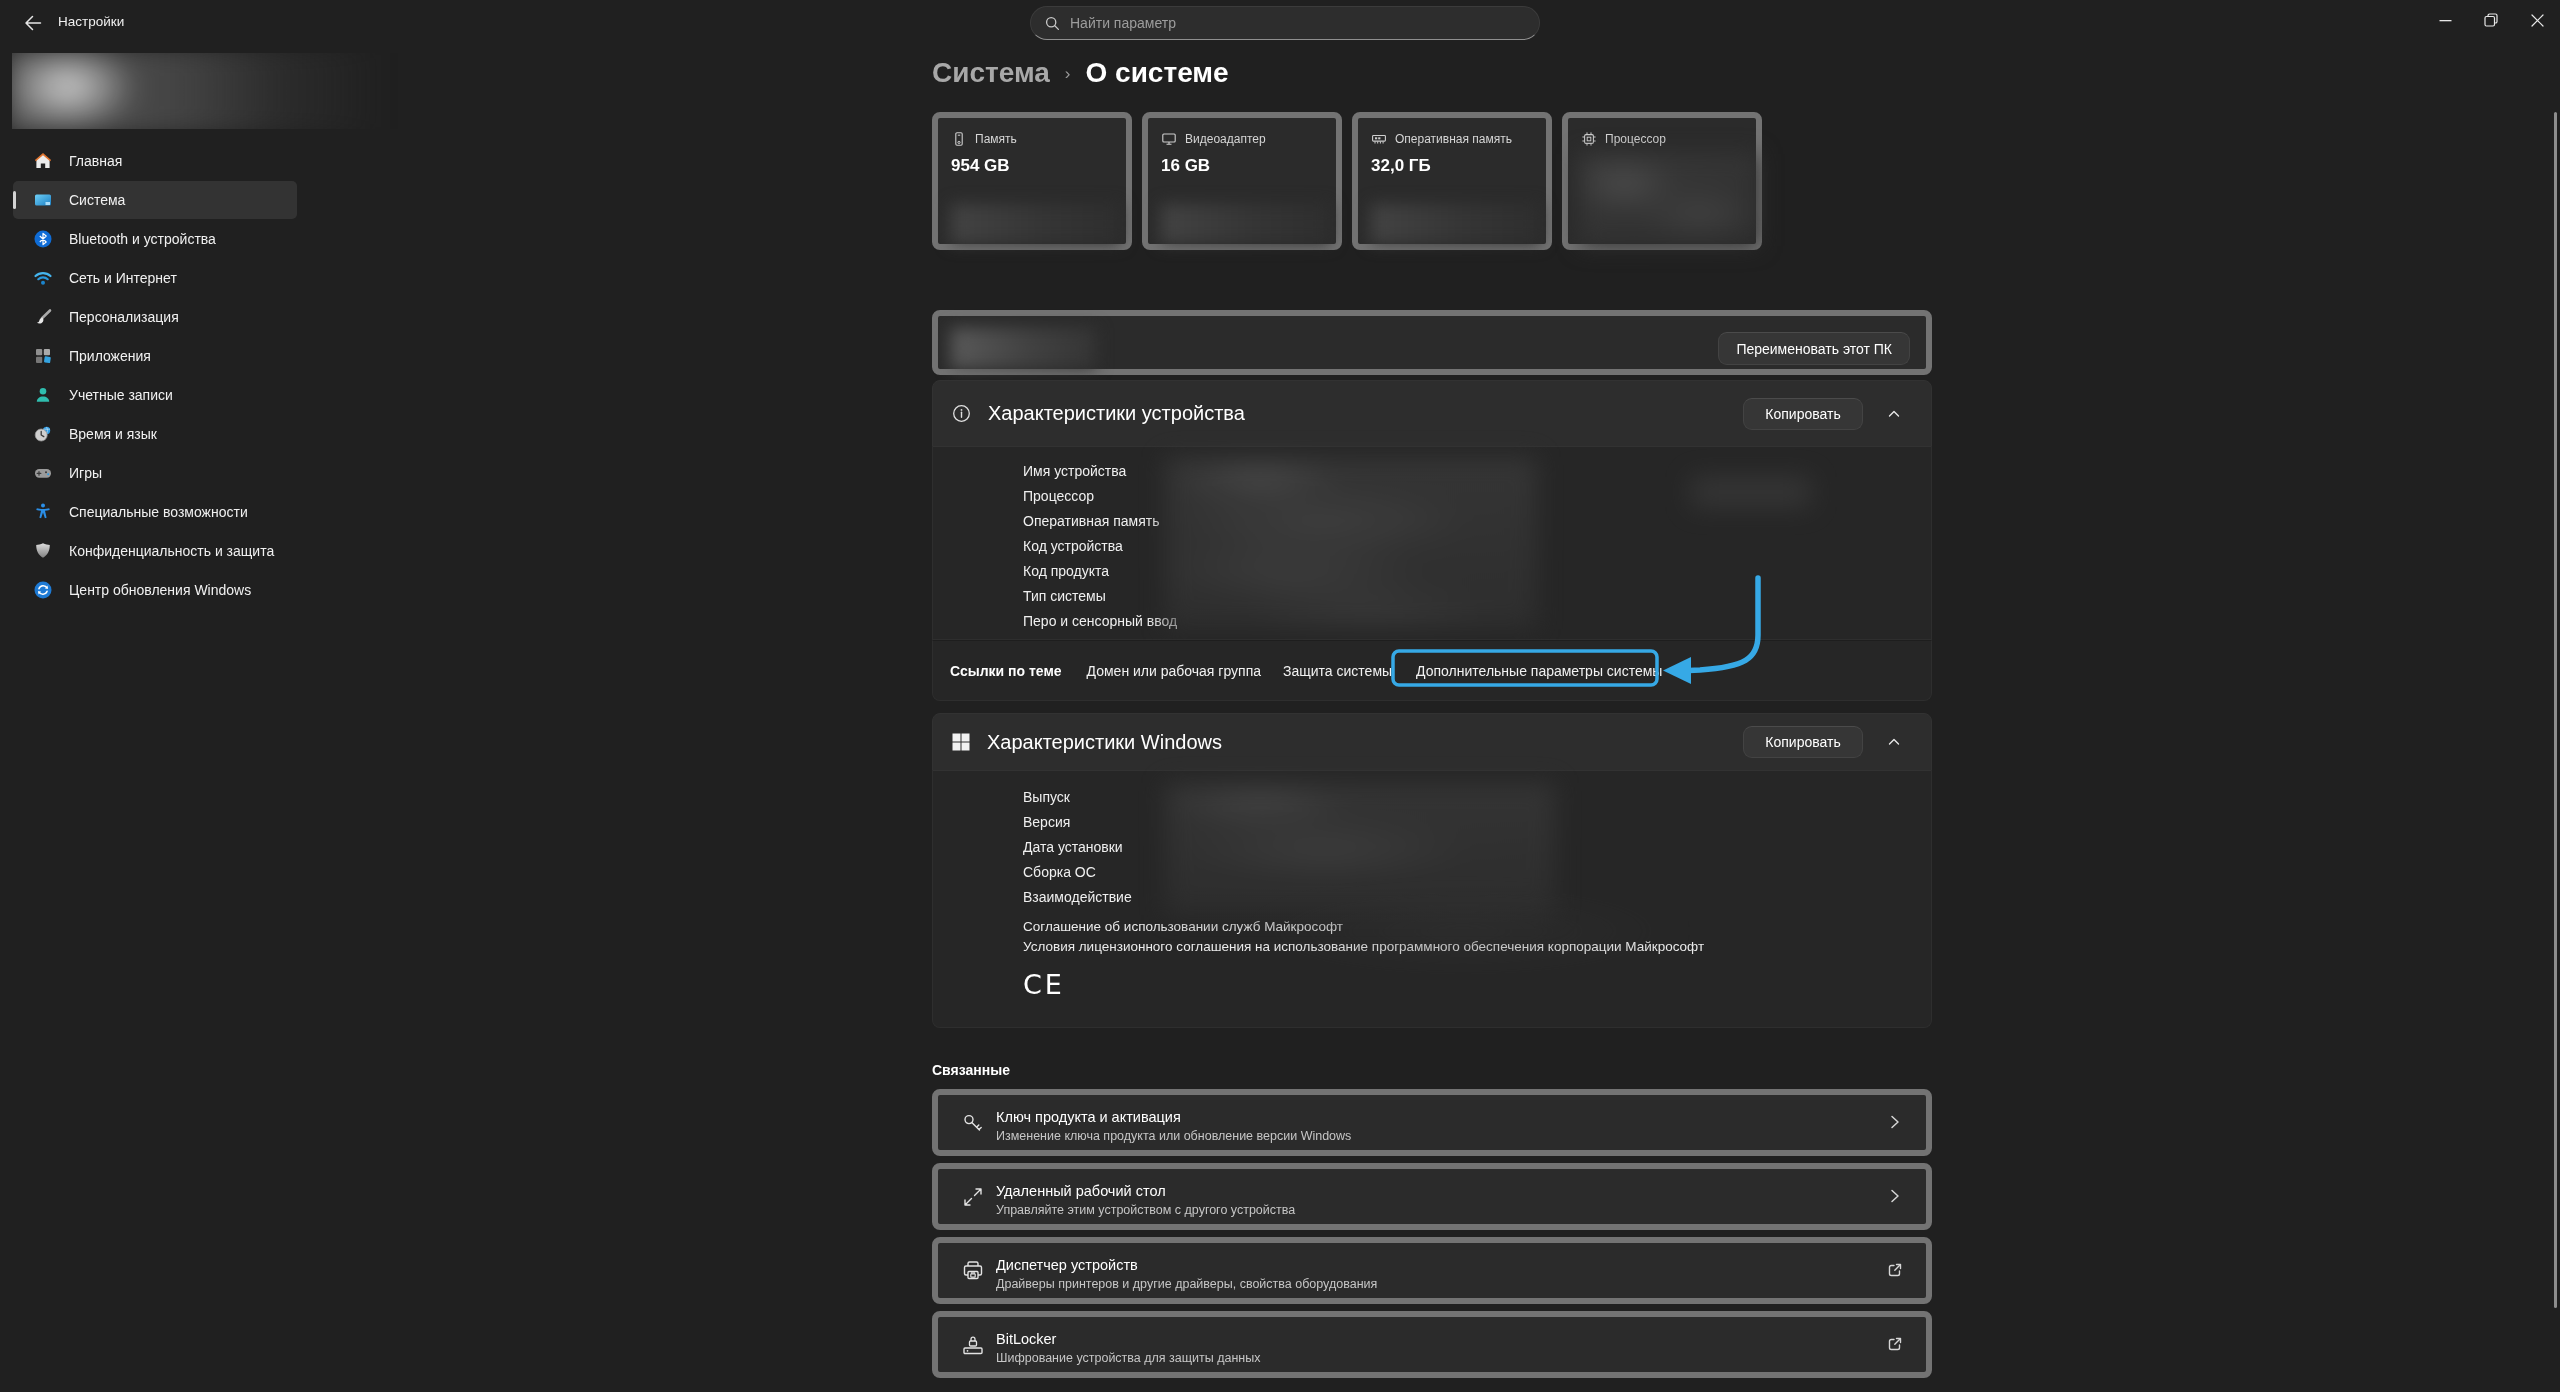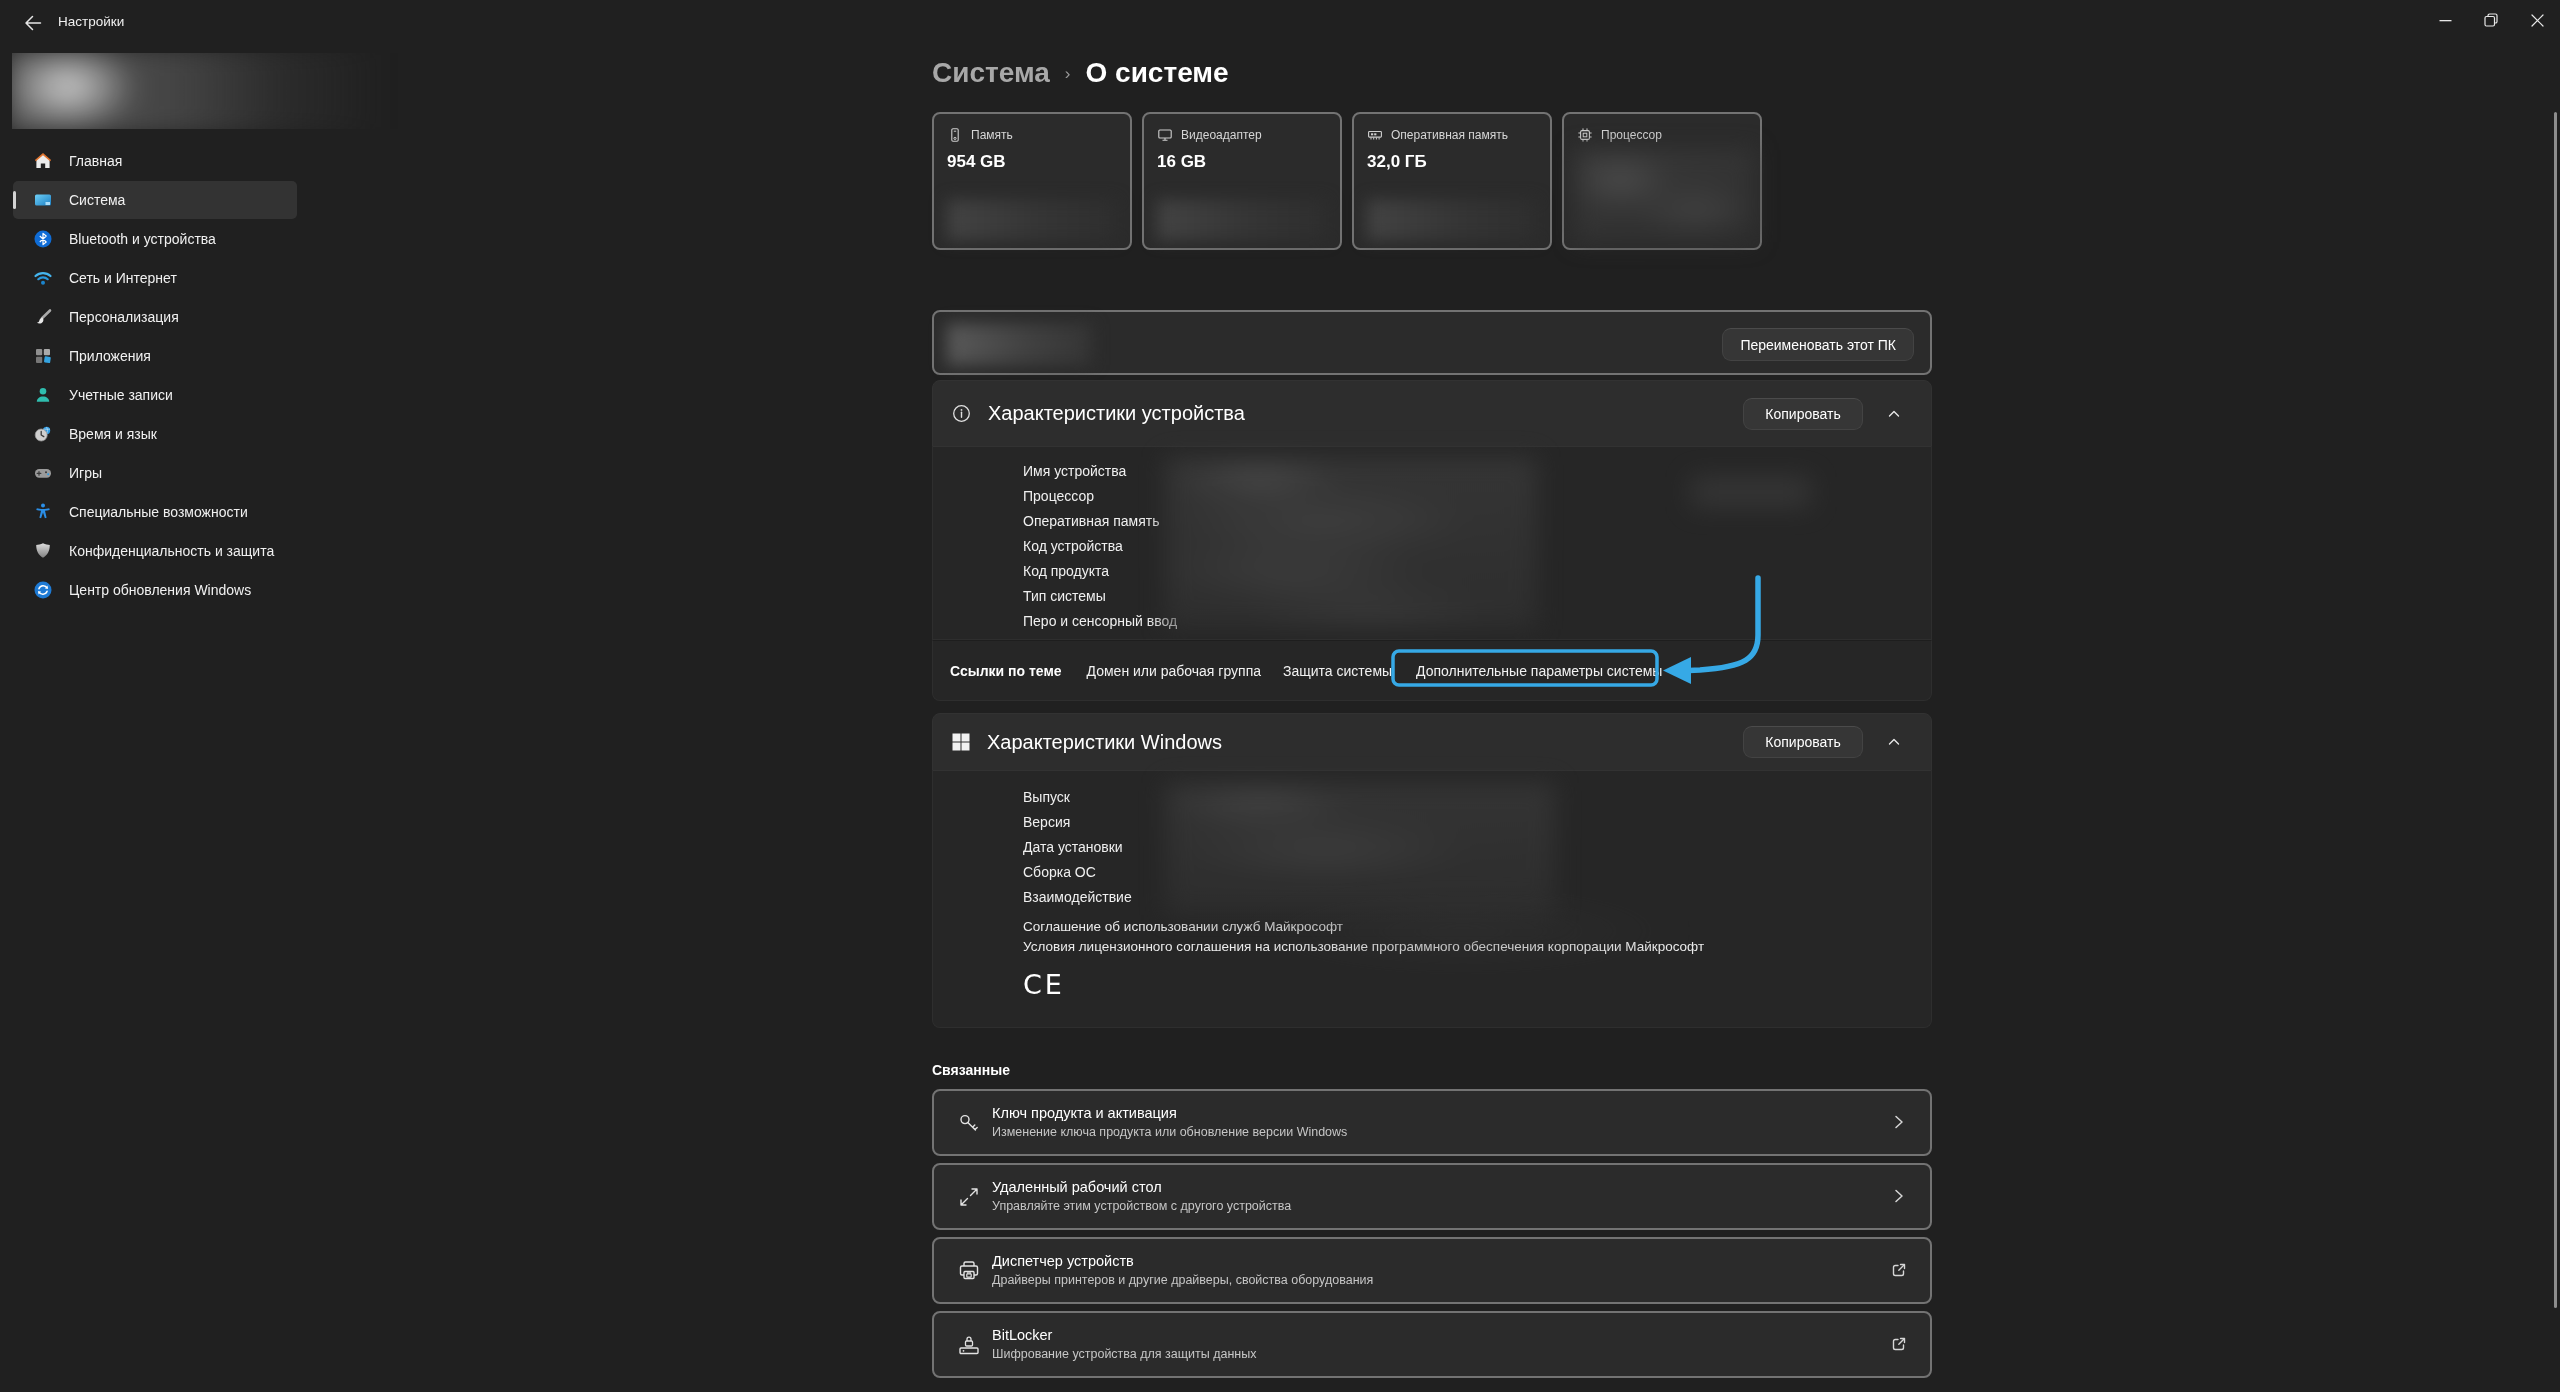--- a/index.html
+++ b/index.html
@@ -40,21 +40,21 @@
   .nav-indicator { position:absolute; left:0; top:10px; width:3px; height:18px; border-radius:2px; background:#d4d4d4; }
   .nav-ico { width:20px; height:20px; flex:0 0 20px; display:flex; }
 
   
   .main { position:absolute; left:932px; top:45px; width:1000px; height:1347px; }
   .breadcrumb { position:absolute; left:0; top:12px; display:flex; align-items:center; font-size:28px; font-weight:600; }
   .bc-parent { color:#a8a8a8; cursor:pointer; }
   .bc-sep { color:#9a9a9a; font-size:17px; font-weight:400; margin:2px 15px 0; }
   .bc-current { color:#ffffff; }
 
-  .card { background:#2b2b2b; border:2px solid #737373; border-radius:8px; }
+  .card { background:#2b2b2b; border:6px solid #737373; border-radius:8px; }
 
   
   .sum-card { position:absolute; top:67px; width:200px; height:138px; }
   .sum-head { display:flex; align-items:center; gap:8px; padding:13px 0 0 13px; }
   .sum-label { font-size:12px; color:#d6d6d6; }
   .sum-value { position:absolute; left:13px; top:38px; font-size:17px; font-weight:700; }
   .sum-blur { position:absolute; left:13px; top:86px; width:170px; height:40px; filter:blur(8px);
     background:linear-gradient(90deg,#434343,#353535 55%,#2e2e2e); }
   .cpu-blur { position:absolute; left:12px; top:36px; width:178px; height:92px; filter:blur(11px);
     background:
@@ -128,20 +128,27 @@
 <body>
 
 <div class="titlebar">
   <div class="back-btn">
     <svg width="18" height="18" viewBox="0 0 18 18">
         <path d="M8.5 2.5L2 9l6.5 6.5M2.4 9H16.5" stroke="#e6e6e6" stroke-width="1.5" fill="none" stroke-linecap="round" stroke-linejoin="round"></path>
       </svg>
   </div>
   <div class="app-title">Настройки</div>
 
+  <div class="searchbox">
+    <svg width="15" height="15" viewBox="0 0 15 15">
+        <circle cx="6.2" cy="6.2" r="4.6" stroke="#c9c9c9" stroke-width="1.3" fill="none"></circle>
+        <path d="M9.8 9.8l3.6 3.6" stroke="#c9c9c9" stroke-width="1.3" stroke-linecap="round"></path>
+      </svg>
+    <input class="search-input" placeholder="Найти параметр" style="">
+  </div>
 
   <div class="win-controls">
     <div class="win-btn">
       <svg width="13" height="13" viewBox="0 0 13 13">
           <rect x="0.5" y="6" width="12" height="1.3" fill="#e8e8e8"></rect>
         </svg>
     </div>
     <div class="win-btn">
       <svg width="14" height="14" viewBox="0 0 14 14">
           <rect x="1" y="3.5" width="9.5" height="9.5" rx="1.5" stroke="#e8e8e8" stroke-width="1.2" fill="none"></rect>

